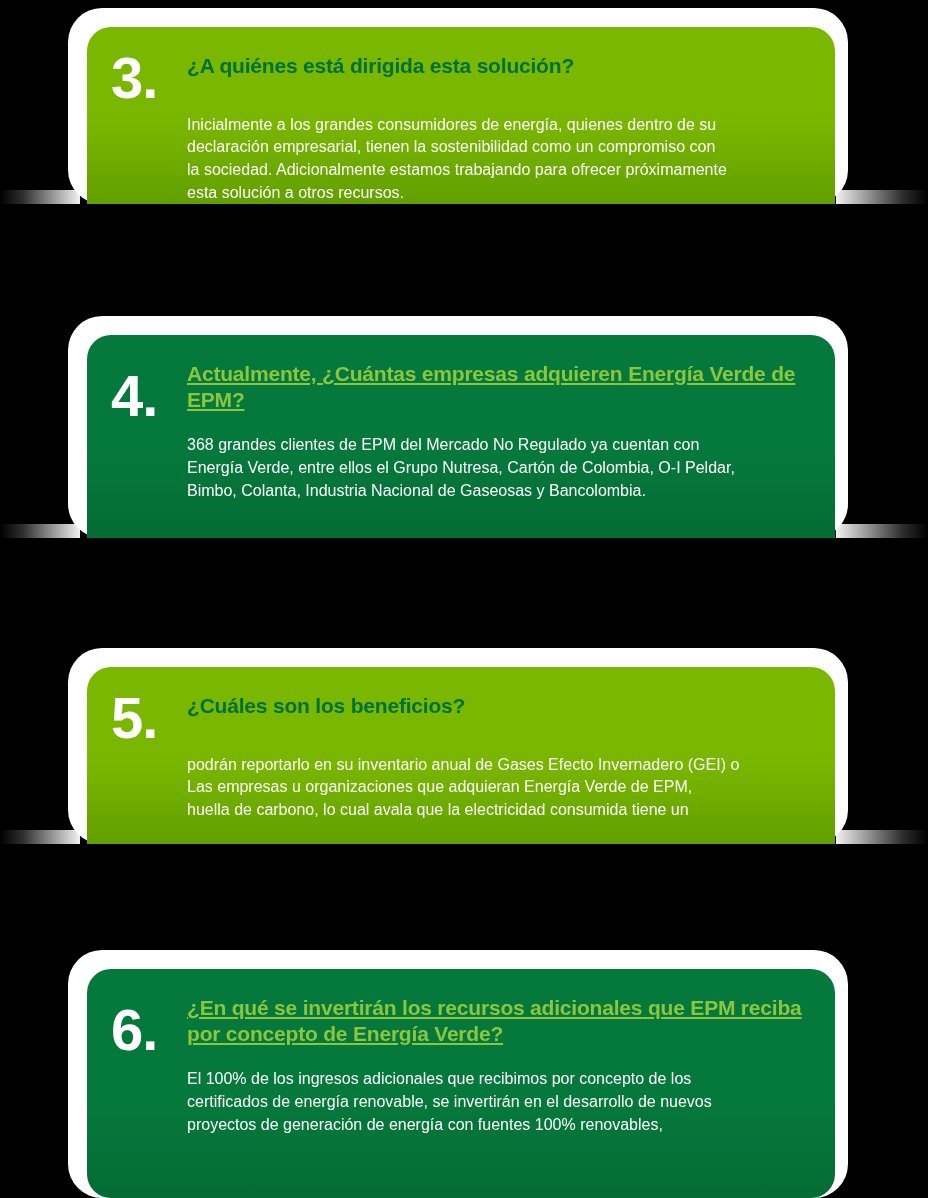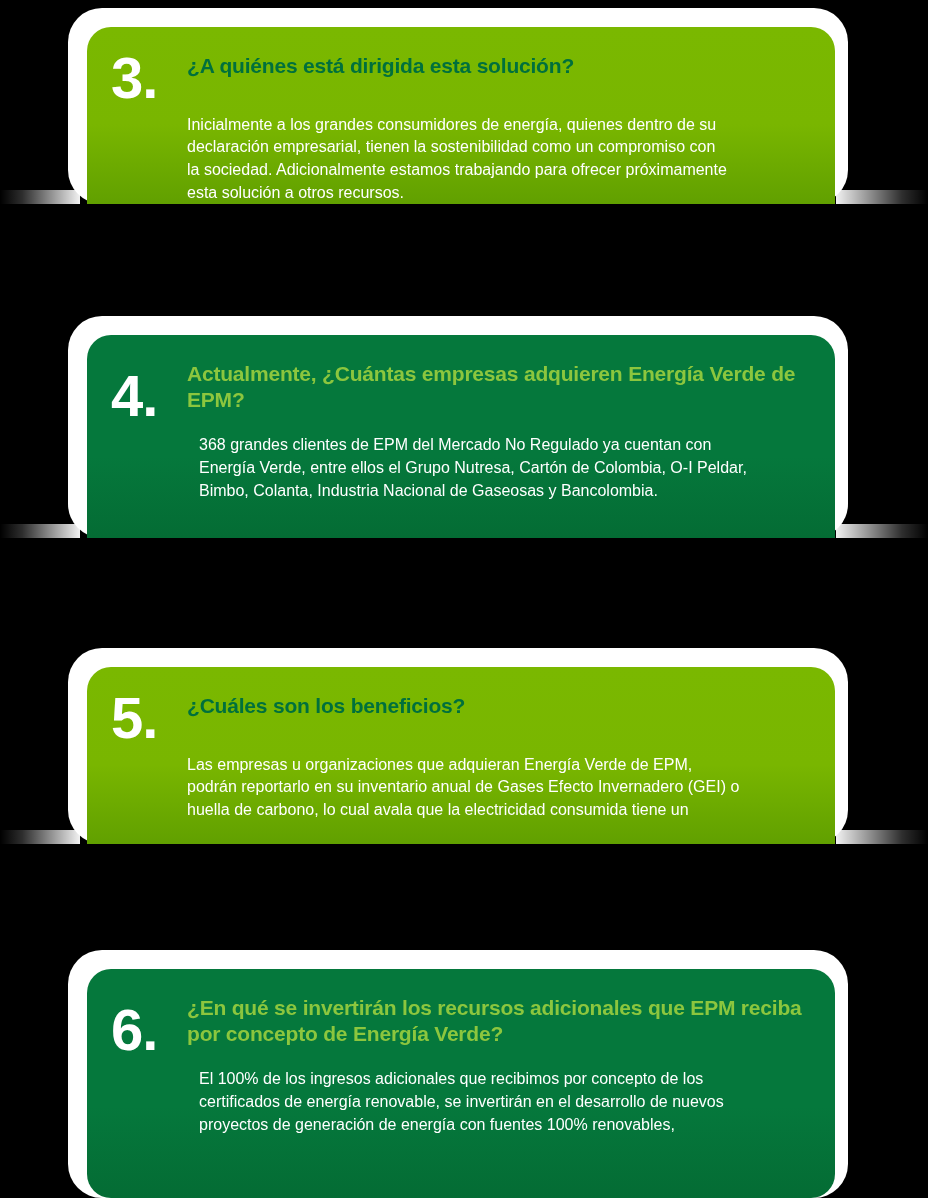--- a/index.html
+++ b/index.html
@@ -116,22 +116,22 @@
 
   .q-body {
     color: #ffffff;
     font-size: 16px;
     line-height: 1.42;
     margin-top: 35px;
   }
   .q-body .ln { display: block; white-space: nowrap; }
 
   
-  .card.dark .q-body { margin-top: 22px; margin-left: 12px; }
-  .card.dark .q-title { margin-bottom: 0; }
+  .card.dark .q-body { margin-top: 22px; }
+  .card.dark .q-title { margin-bottom: 0; text-decoration: underline; }
 
   
   #card-3 { top: 8px;   height: 196px; }
   #card-4 { top: 316px; height: 222px; }
   #card-5 { top: 648px; height: 196px; }
   #card-6 { top: 950px; height: 248px; }
 
   #card-6 .card { border-radius: 24px; height: calc(100% - 19px); }
 </style>
 </head>
@@ -179,22 +179,22 @@
 
   <div class="card-wrap" id="card-5">
     <div class="card-frame"></div>
     <div class="wing wing-left"></div>
     <div class="wing wing-right"></div>
     <div class="card light">
       <div class="num">5.</div>
       <div class="content">
         <div class="q-title">¿Cuáles son los beneficios?</div>
         <div class="q-body">
+          <span class="ln">podrán reportarlo en su inventario anual de Gases Efecto Invernadero (GEI) o</span>
           <span class="ln">Las empresas u organizaciones que adquieran Energía Verde de EPM,</span>
-          <span class="ln">podrán reportarlo en su inventario anual de Gases Efecto Invernadero (GEI) o</span>
           <span class="ln">huella de carbono, lo cual avala que la electricidad consumida tiene un</span>
         </div>
       </div>
     </div>
   </div>
 
   <div class="card-wrap" id="card-6">
     <div class="card-frame"></div>
     <div class="card dark">
       <div class="num">6.</div>

